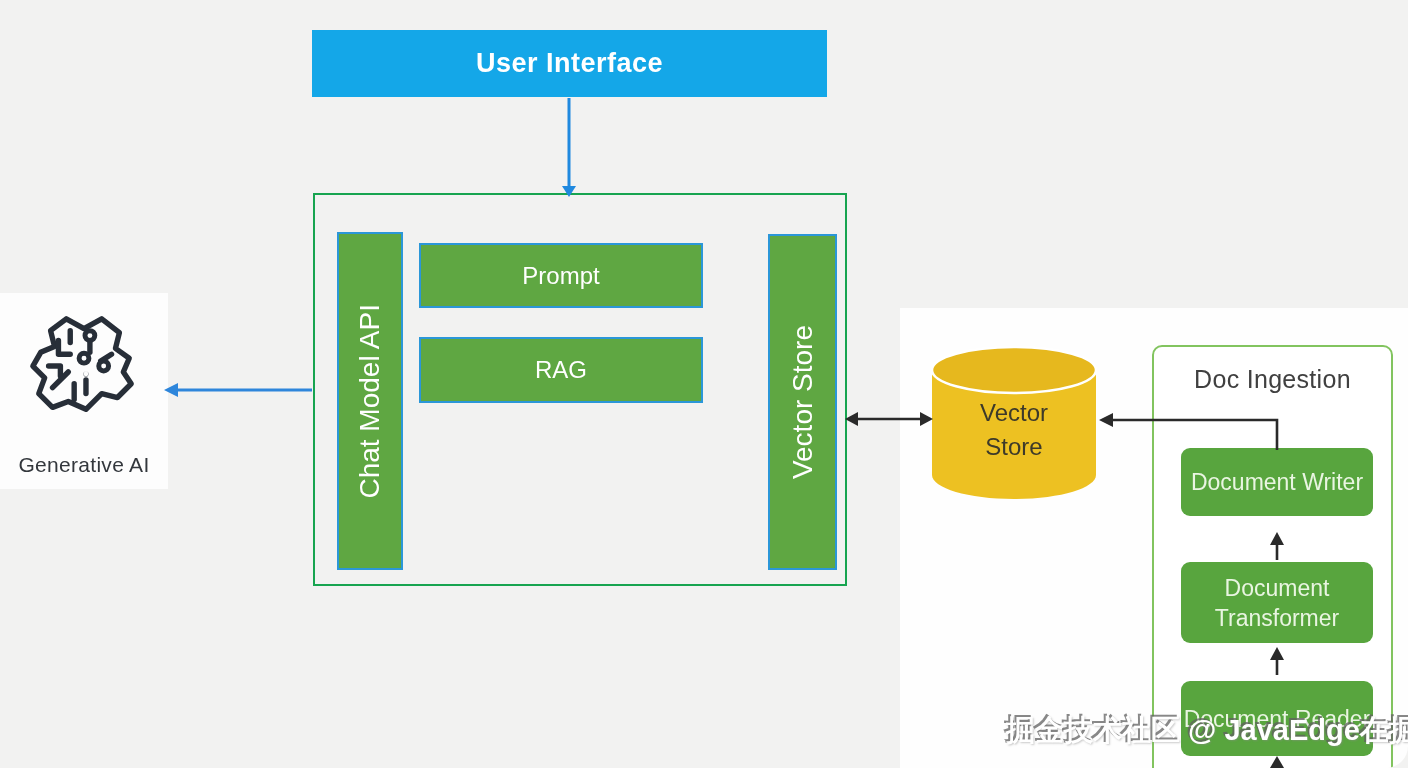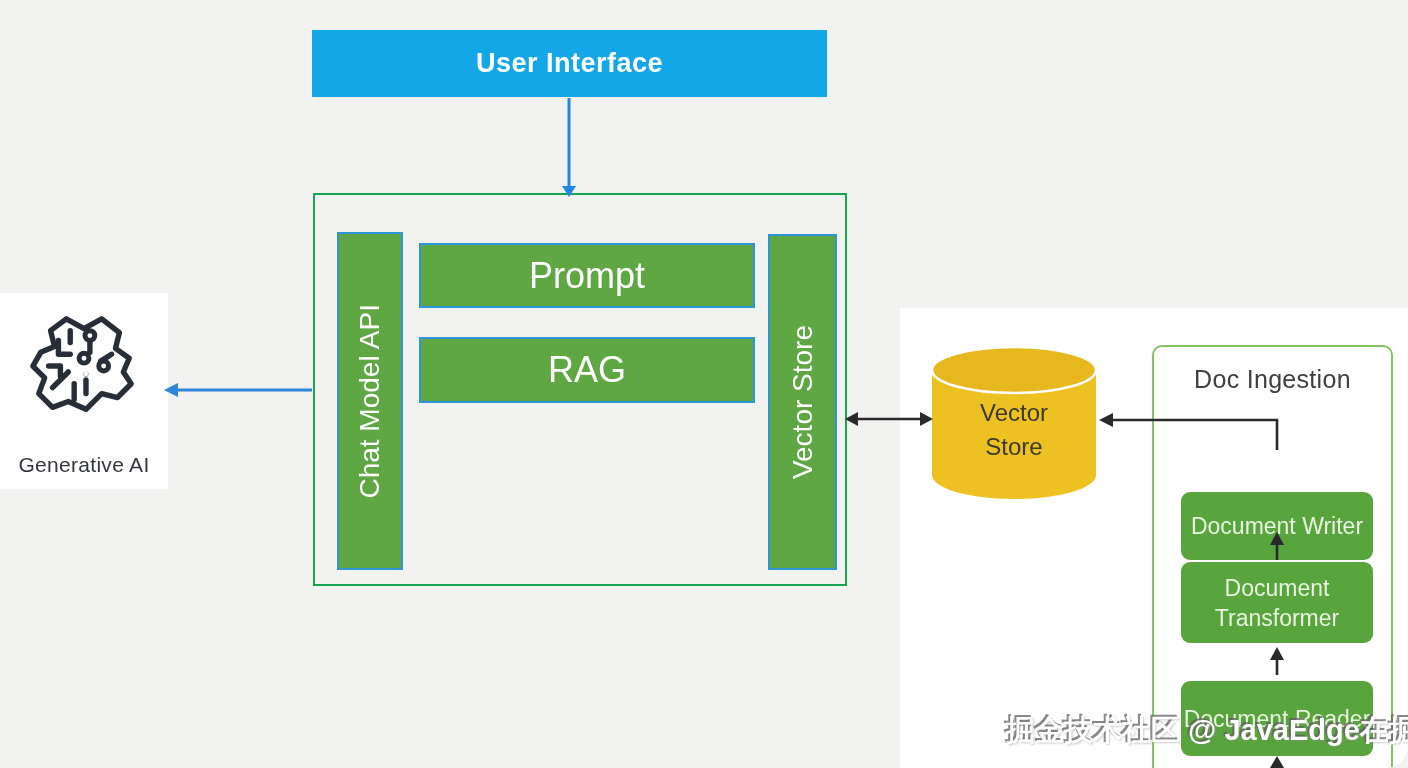--- a/index.html
+++ b/index.html
@@ -32,21 +32,21 @@
   }
   .gbox{
     background:#5fa742;border:2px solid #2b97d8;color:#ffffff;
     display:flex;align-items:center;justify-content:center;
     box-sizing:border-box;
   }
   .vbar{position:absolute;width:66px;height:338px;font-size:28px;}
   .vbar .vtext{writing-mode:vertical-rl;transform:rotate(180deg);white-space:nowrap;}
   .bar-chat{left:22px;top:37px;}
   .bar-vstore{left:453px;top:39px;width:69px;height:336px;}
-  .hbox{position:absolute;left:104px;width:336px;height:65px;font-size:36px;}
+  .hbox{position:absolute;left:104px;width:284px;height:65px;font-size:24px;}
   .box-prompt{top:48px;}
   .box-rag{top:142px;height:66px;}
 
   
   .genai-card{
     position:absolute;left:0;top:293px;width:168px;height:196px;
     background:#fdfdfd;display:flex;flex-direction:column;align-items:center;
   }
   .genai-card svg{margin-top:16px;}
   .genai-label{
@@ -70,21 +70,21 @@
   .doc-title{
     position:absolute;left:0;top:18px;width:100%;text-align:center;
     font-size:25px;color:#404040;letter-spacing:.3px;
   }
   .doc-box{
     position:absolute;left:27px;width:192px;
     background:#58a53e;border-radius:9px;color:#e9f5e1;
     display:flex;align-items:center;justify-content:center;text-align:center;
     font-size:23px;line-height:30px;
   }
-  .doc-writer{top:101px;height:68px;margin-top:44px;}
+  .doc-writer{top:101px;height:68px;}
   .doc-transformer{top:215px;height:81px;}
   .doc-reader{top:334px;height:75px;}
 
   
   .arrows{position:absolute;left:0;top:0;width:1408px;height:768px;pointer-events:none;}
 
   
   .watermark{
     position:absolute;left:1006px;top:711px;width:402px;
     font-size:29px;font-weight:700;color:#ffffff;white-space:nowrap;

